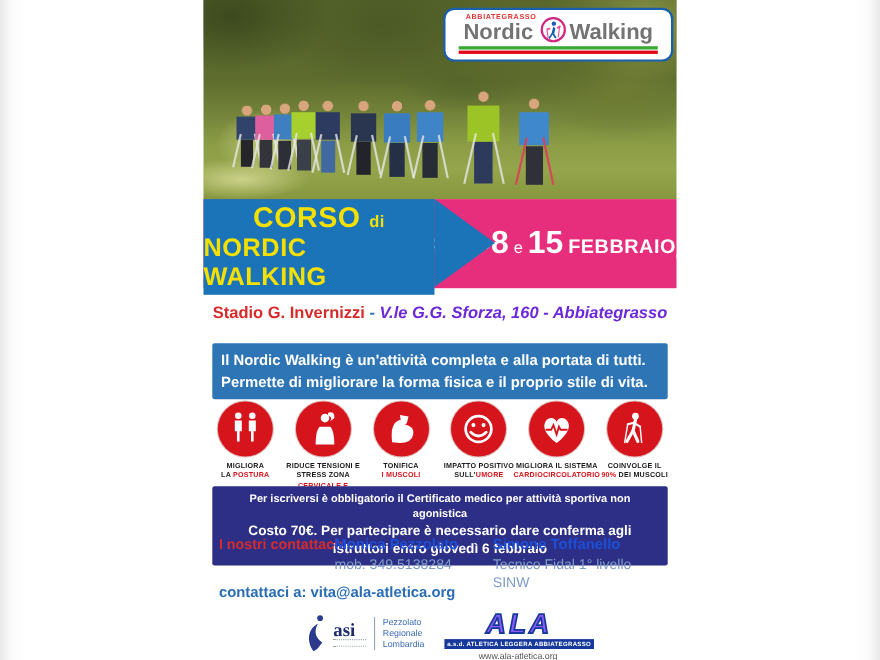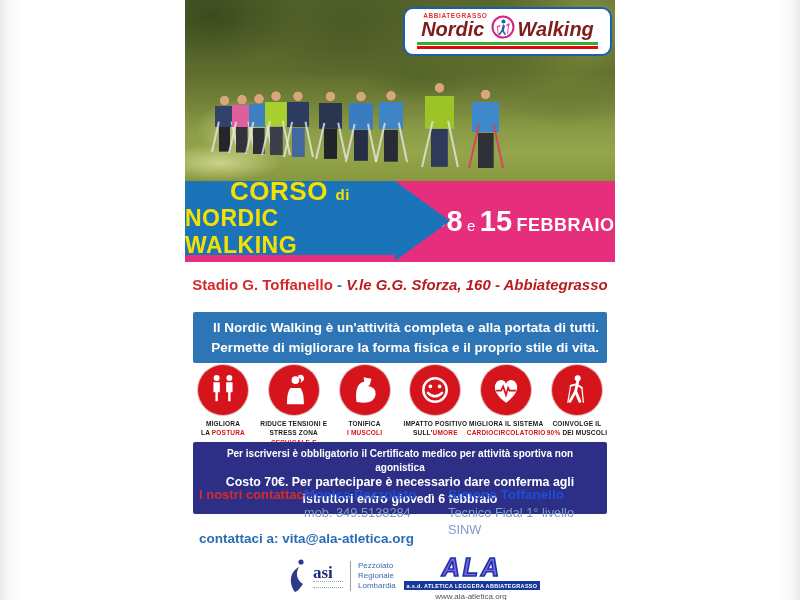--- a/index.html
+++ b/index.html
@@ -29,55 +29,55 @@
   .p::before{left:-4px;transform:rotate(13deg);}
   .p::after{right:-4px;transform:rotate(-12deg);}
   .p.redpoles::before,.p.redpoles::after{background:#d8435a;opacity:.95;}
 
   
   .logo-badge{position:absolute;top:7px;right:3px;width:209px;height:49px;background:#fff;
     border:2px solid #1a5fae;border-radius:10px;box-sizing:border-box;padding:3px 8px 2px 8px;}
   .lb-top{display:flex;align-items:flex-end;justify-content:center;gap:2px;}
   .lb-left{display:flex;flex-direction:column;align-items:flex-start;}
   .lb-city{font-size:6.5px;font-weight:700;color:#e23434;letter-spacing:.6px;margin-left:2px;}
-  .lb-nordic,.lb-walking{font-size:20px;font-weight:800;color:#7f1d1d;line-height:1;font-style:italic;}
+  .lb-nordic,.lb-walking{font-size:20px;font-weight:800;color:#737373;line-height:1;}
   .lb-circle{width:24px;height:24px;margin:0 1px 0 1px;}
   .lb-stripes{margin-top:3px;padding:0 4px;}
   .lb-stripes i{display:block;height:2.5px;margin-top:1.5px;}
   .lb-stripes .g{background:#3aaa35;}
   .lb-stripes .r{background:#e30613;}
 
   
   .banner{position:absolute;left:0;top:181px;width:430px;height:81px;background:#e72e7c;}
-  .banner-left{position:absolute;left:0;top:0;width:210px;height:74px;background:#1c74b8;
+  .banner-left{position:absolute;left:0;top:0;width:210px;height:87px;background:#1c74b8;
     display:flex;flex-direction:column;justify-content:center;align-items:center;z-index:1;}
   .banner-arrow{position:absolute;left:210px;top:0;width:0;height:0;z-index:1;
     border-top:40.5px solid rgba(0,0,0,0);border-bottom:40.5px solid rgba(0,0,0,0);border-left:55px solid #1c74b8;}
   .course1{color:#f5e003;font-weight:800;font-size:26px;line-height:1.05;letter-spacing:.5px;}
   .course1 .small{font-size:15px;font-weight:800;}
   .course2{color:#f5e003;font-weight:800;font-size:23px;line-height:1.15;letter-spacing:.5px;}
   .banner-right{position:absolute;left:255px;top:0;width:172px;height:81px;color:#fff;
     display:flex;flex-direction:row;justify-content:center;align-items:center;}
   .day{font-size:16px;font-weight:700;font-style:italic;line-height:1.2;}
   .dateline{line-height:1.1;white-space:nowrap;}
   .dateline .big{font-size:29px;font-weight:800;}
   .dateline .conj{font-size:15px;font-weight:400;}
   .dateline .month{font-size:18px;font-weight:800;letter-spacing:.5px;}
   .meet{font-size:16px;font-weight:400;line-height:1.25;}
   .meet b{font-style:italic;font-weight:800;}
 
   
   .venue{position:absolute;left:0;top:276px;width:430px;text-align:center;font-size:15px;white-space:nowrap;}
   .venue .vname{color:#d72b2b;font-weight:800;}
   .venue .vsep{color:#3572b0;font-weight:600;}
-  .venue .vaddr{color:#b91c1c;font-weight:600;font-style:italic;}
+  .venue .vaddr{color:#6d28d9;font-weight:600;font-style:italic;}
 
   
   .intro-box{position:absolute;left:8px;top:312px;width:398px;min-height:34px;background:#2e75b6;color:#fff;
-    border-radius:2px;padding:6px 8px;font-size:13.5px;font-weight:600;line-height:1.45;text-align:right;}
+    border-radius:2px;padding:6px 8px;font-size:13.5px;font-weight:600;line-height:1.45;}
 
   
   .benefits{position:absolute;left:4px;top:365px;width:422px;display:flex;justify-content:space-between;}
   .benefit{width:68px;display:flex;flex-direction:column;align-items:center;}
   .bcircle{width:50px;height:50px;border-radius:50%;background:#d6141c;display:flex;align-items:center;justify-content:center;
     box-shadow:0 0 0 1px rgba(120,0,0,.25);}
   .bcircle svg{width:34px;height:34px;}
   .bcap{margin-top:4px;text-align:center;font-size:6.5px;font-weight:700;color:#1a1a1a;line-height:1.45;letter-spacing:.2px;}
   .bcap .red{color:#d6141c;}
 
@@ -90,21 +90,21 @@
   
   .instr-label{position:absolute;left:14px;top:487px;font-size:13px;font-weight:800;color:#d72b2b;}
   .instr-col{position:absolute;top:486px;width:150px;}
   .instr-col.c1{left:119px;}
   .instr-col.c2{left:263px;}
   .iname{font-size:13.5px;font-weight:800;color:#1d4ed8;line-height:1.3;}
   .ititle,.imob{font-size:12.8px;color:#7e9dc4;line-height:1.35;}
   .contact{position:absolute;left:14px;top:531px;font-size:13.5px;font-weight:800;color:#2a6db5;}
 
   
-  .asi-logo{position:absolute;left:102px;top:558px;display:flex;align-items:center;gap:4px;}
+  .asi-logo{position:absolute;left:92px;top:558px;display:flex;align-items:center;gap:4px;}
   .asi-mark{display:flex;align-items:flex-end;gap:1px;}
   .asi-word{font-family:"Liberation Serif",serif;font-size:17px;font-weight:700;color:#1d2b6e;line-height:1;}
   .asi-sub{height:5px;width:30px;border-top:1px dotted #9aa;border-bottom:1px dotted #9aa;}
   .asi-div{width:1px;height:30px;background:#9aa3ad;margin:0 3px;}
   .asi-text{font-size:8px;color:#3a6ab0;line-height:1.25;white-space:pre-line;}
   .ala-logo{position:absolute;left:220px;top:555px;width:132px;text-align:center;}
   .ala-row{display:flex;align-items:center;justify-content:center;gap:2px;}
   .ala-name{font-size:25px;font-weight:700;font-style:italic;letter-spacing:3px;color:#8b5cf6;
     -webkit-text-stroke:1.6px #16399b;line-height:1;}
   .ala-strip{background:#16399b;color:#fff;font-size:5.5px;font-weight:700;letter-spacing:.3px;
@@ -163,21 +163,21 @@
       </div>
       <div class="banner-arrow"></div>
       <div class="banner-right">
         <div class="day">Sabato</div>
         <div class="dateline"><span class="big">8</span> <span class="conj">e</span> <span class="big">15</span> <span class="month">FEBBRAIO</span></div>
         <div class="meet"><span>ritrovo</span> <b>ore 9</b></div>
       </div>
     </div>
 
     <div class="venue">
-      <span class="vname">Stadio G. Toffanello</span><span class="vsep"> - </span><span class="vaddr">V.le G.G. Sforza, 160 - Abbiategrasso</span>
+      <span class="vname">Stadio G. Invernizzi</span><span class="vsep"> - </span><span class="vaddr">V.le G.G. Sforza, 160 - Abbiategrasso</span>
     </div>
 
     <div class="intro-box">Il Nordic Walking è un'attività completa e alla portata di tutti. Permette di migliorare la forma fisica e il proprio stile di vita.</div>
 
     <div class="benefits">
         <div class="benefit">
           <div class="bcircle">
             <svg viewBox="0 0 48 48" fill="#fff">
               <circle cx="15" cy="7" r="4.2"></circle>
               <path d="M10.5 13h9v14h-2.8v13h-3.4V27h-2.8z"></path>

